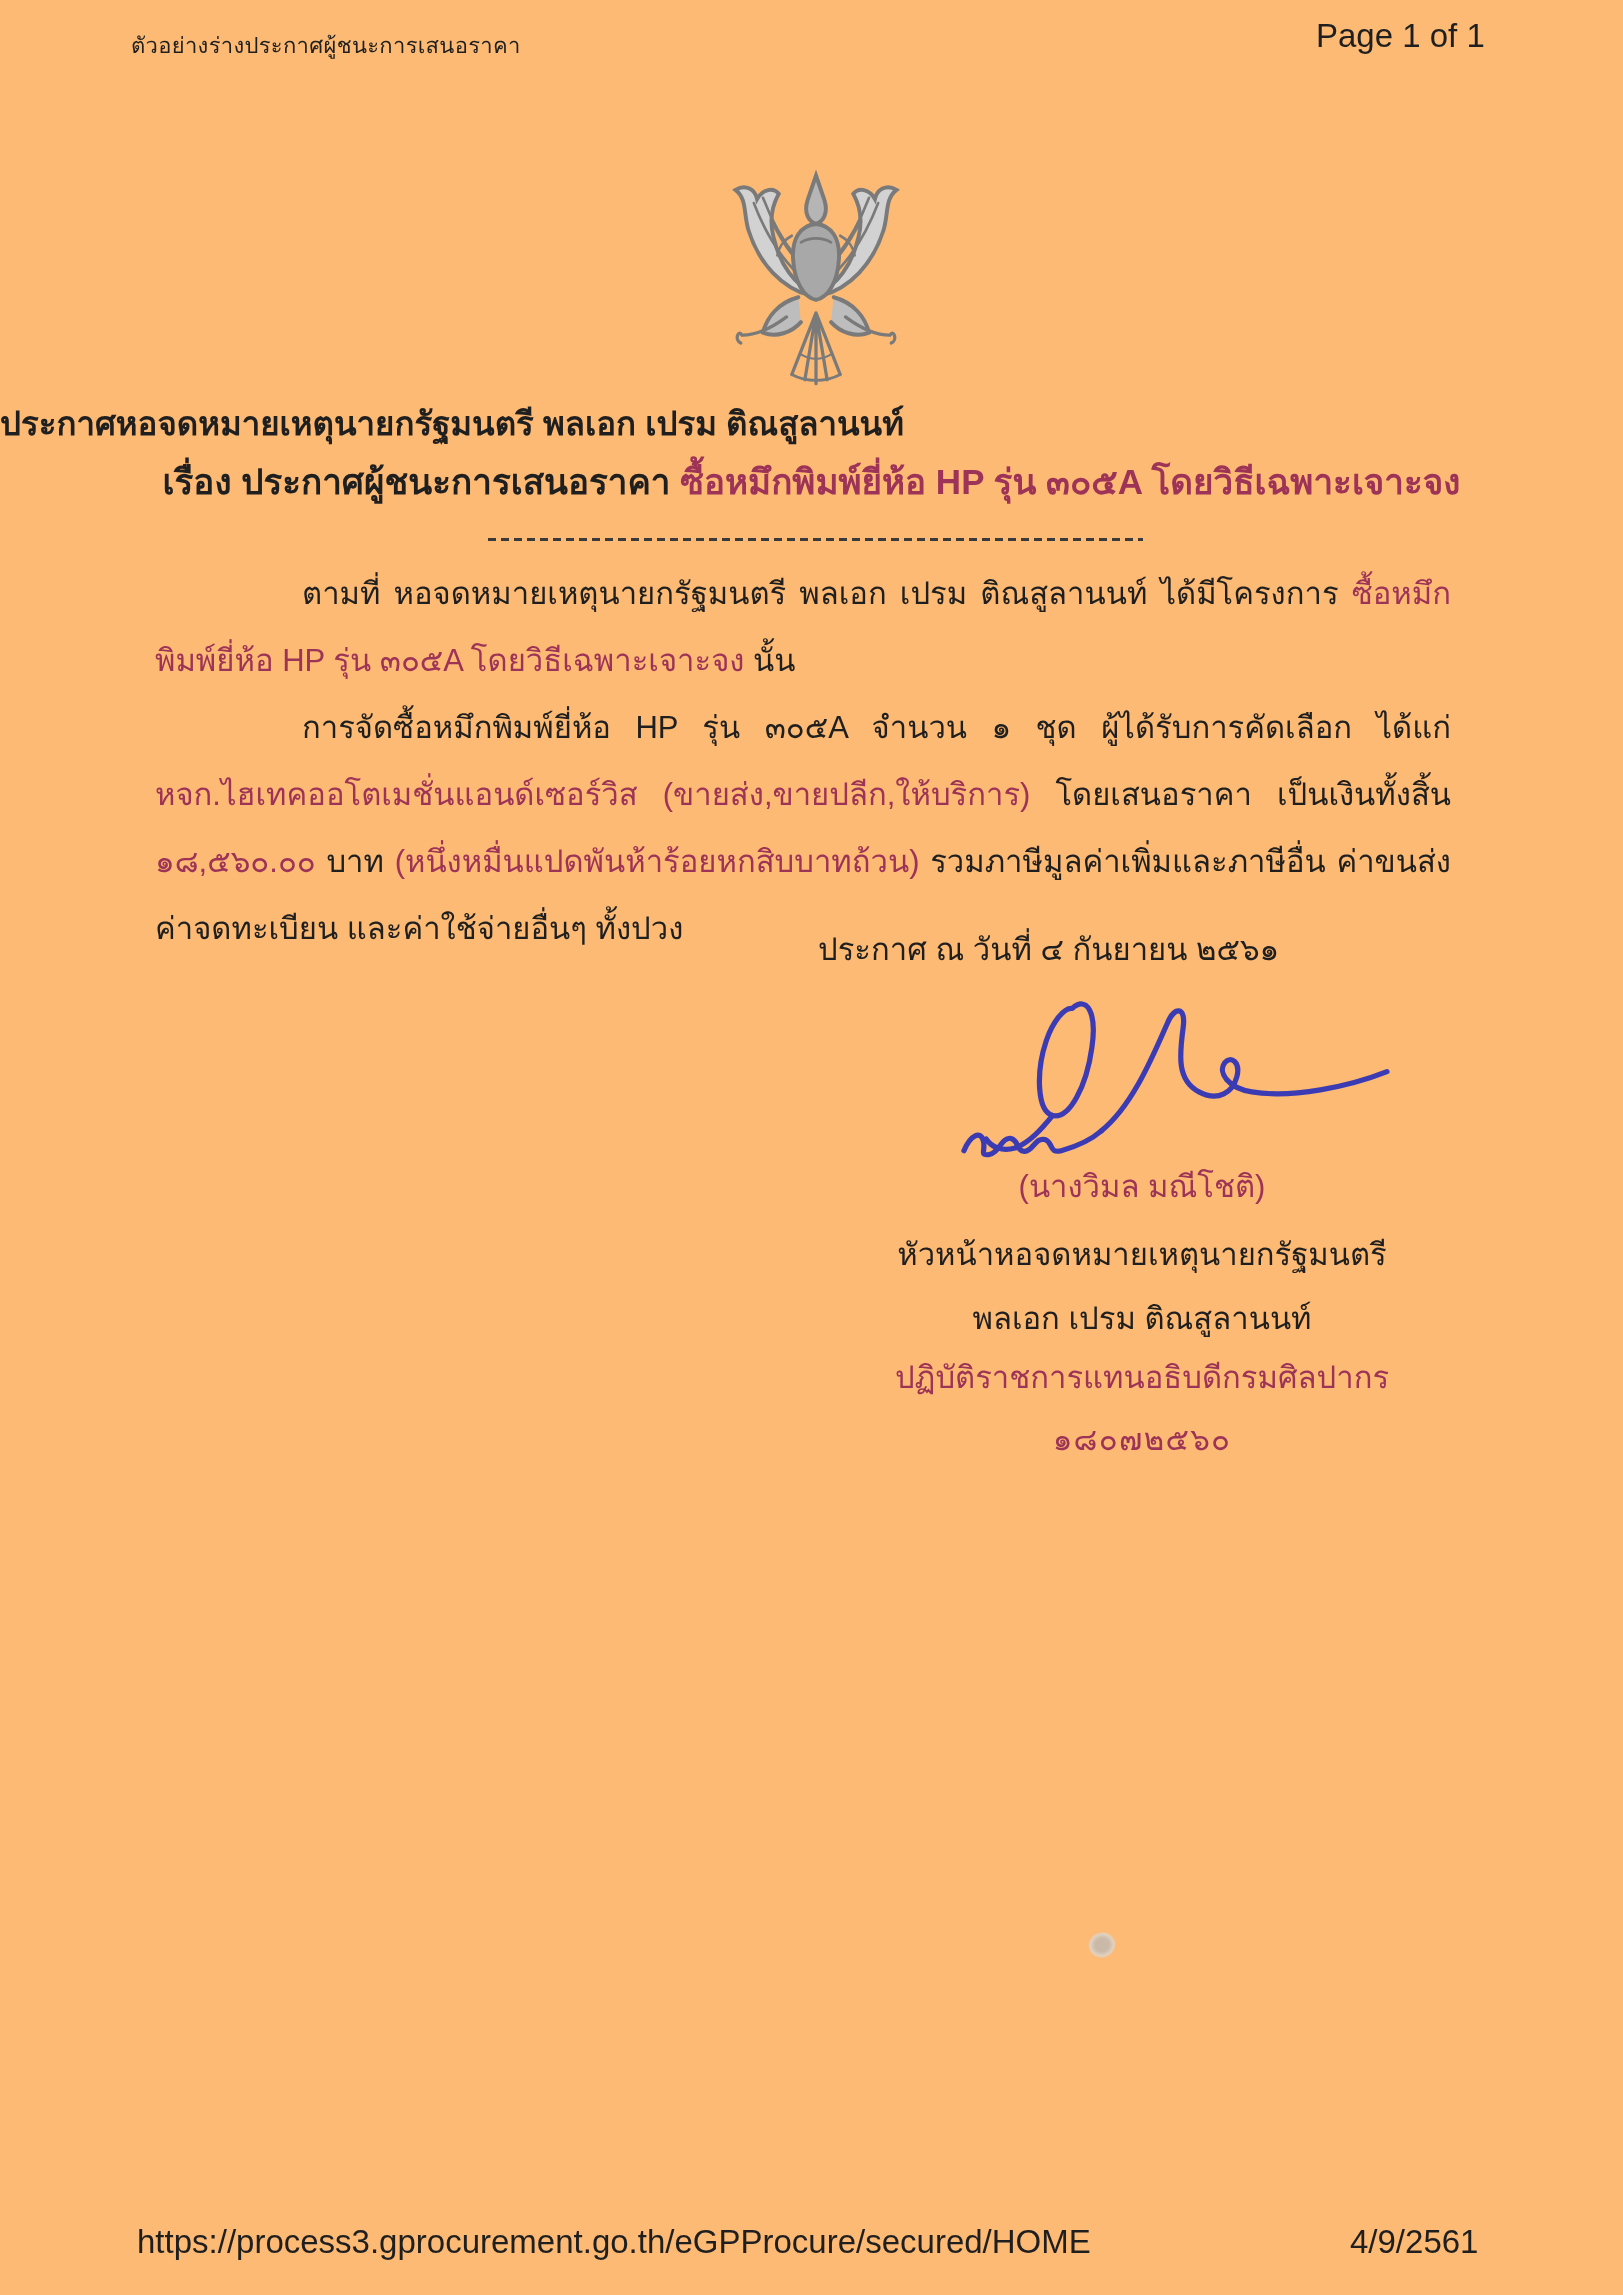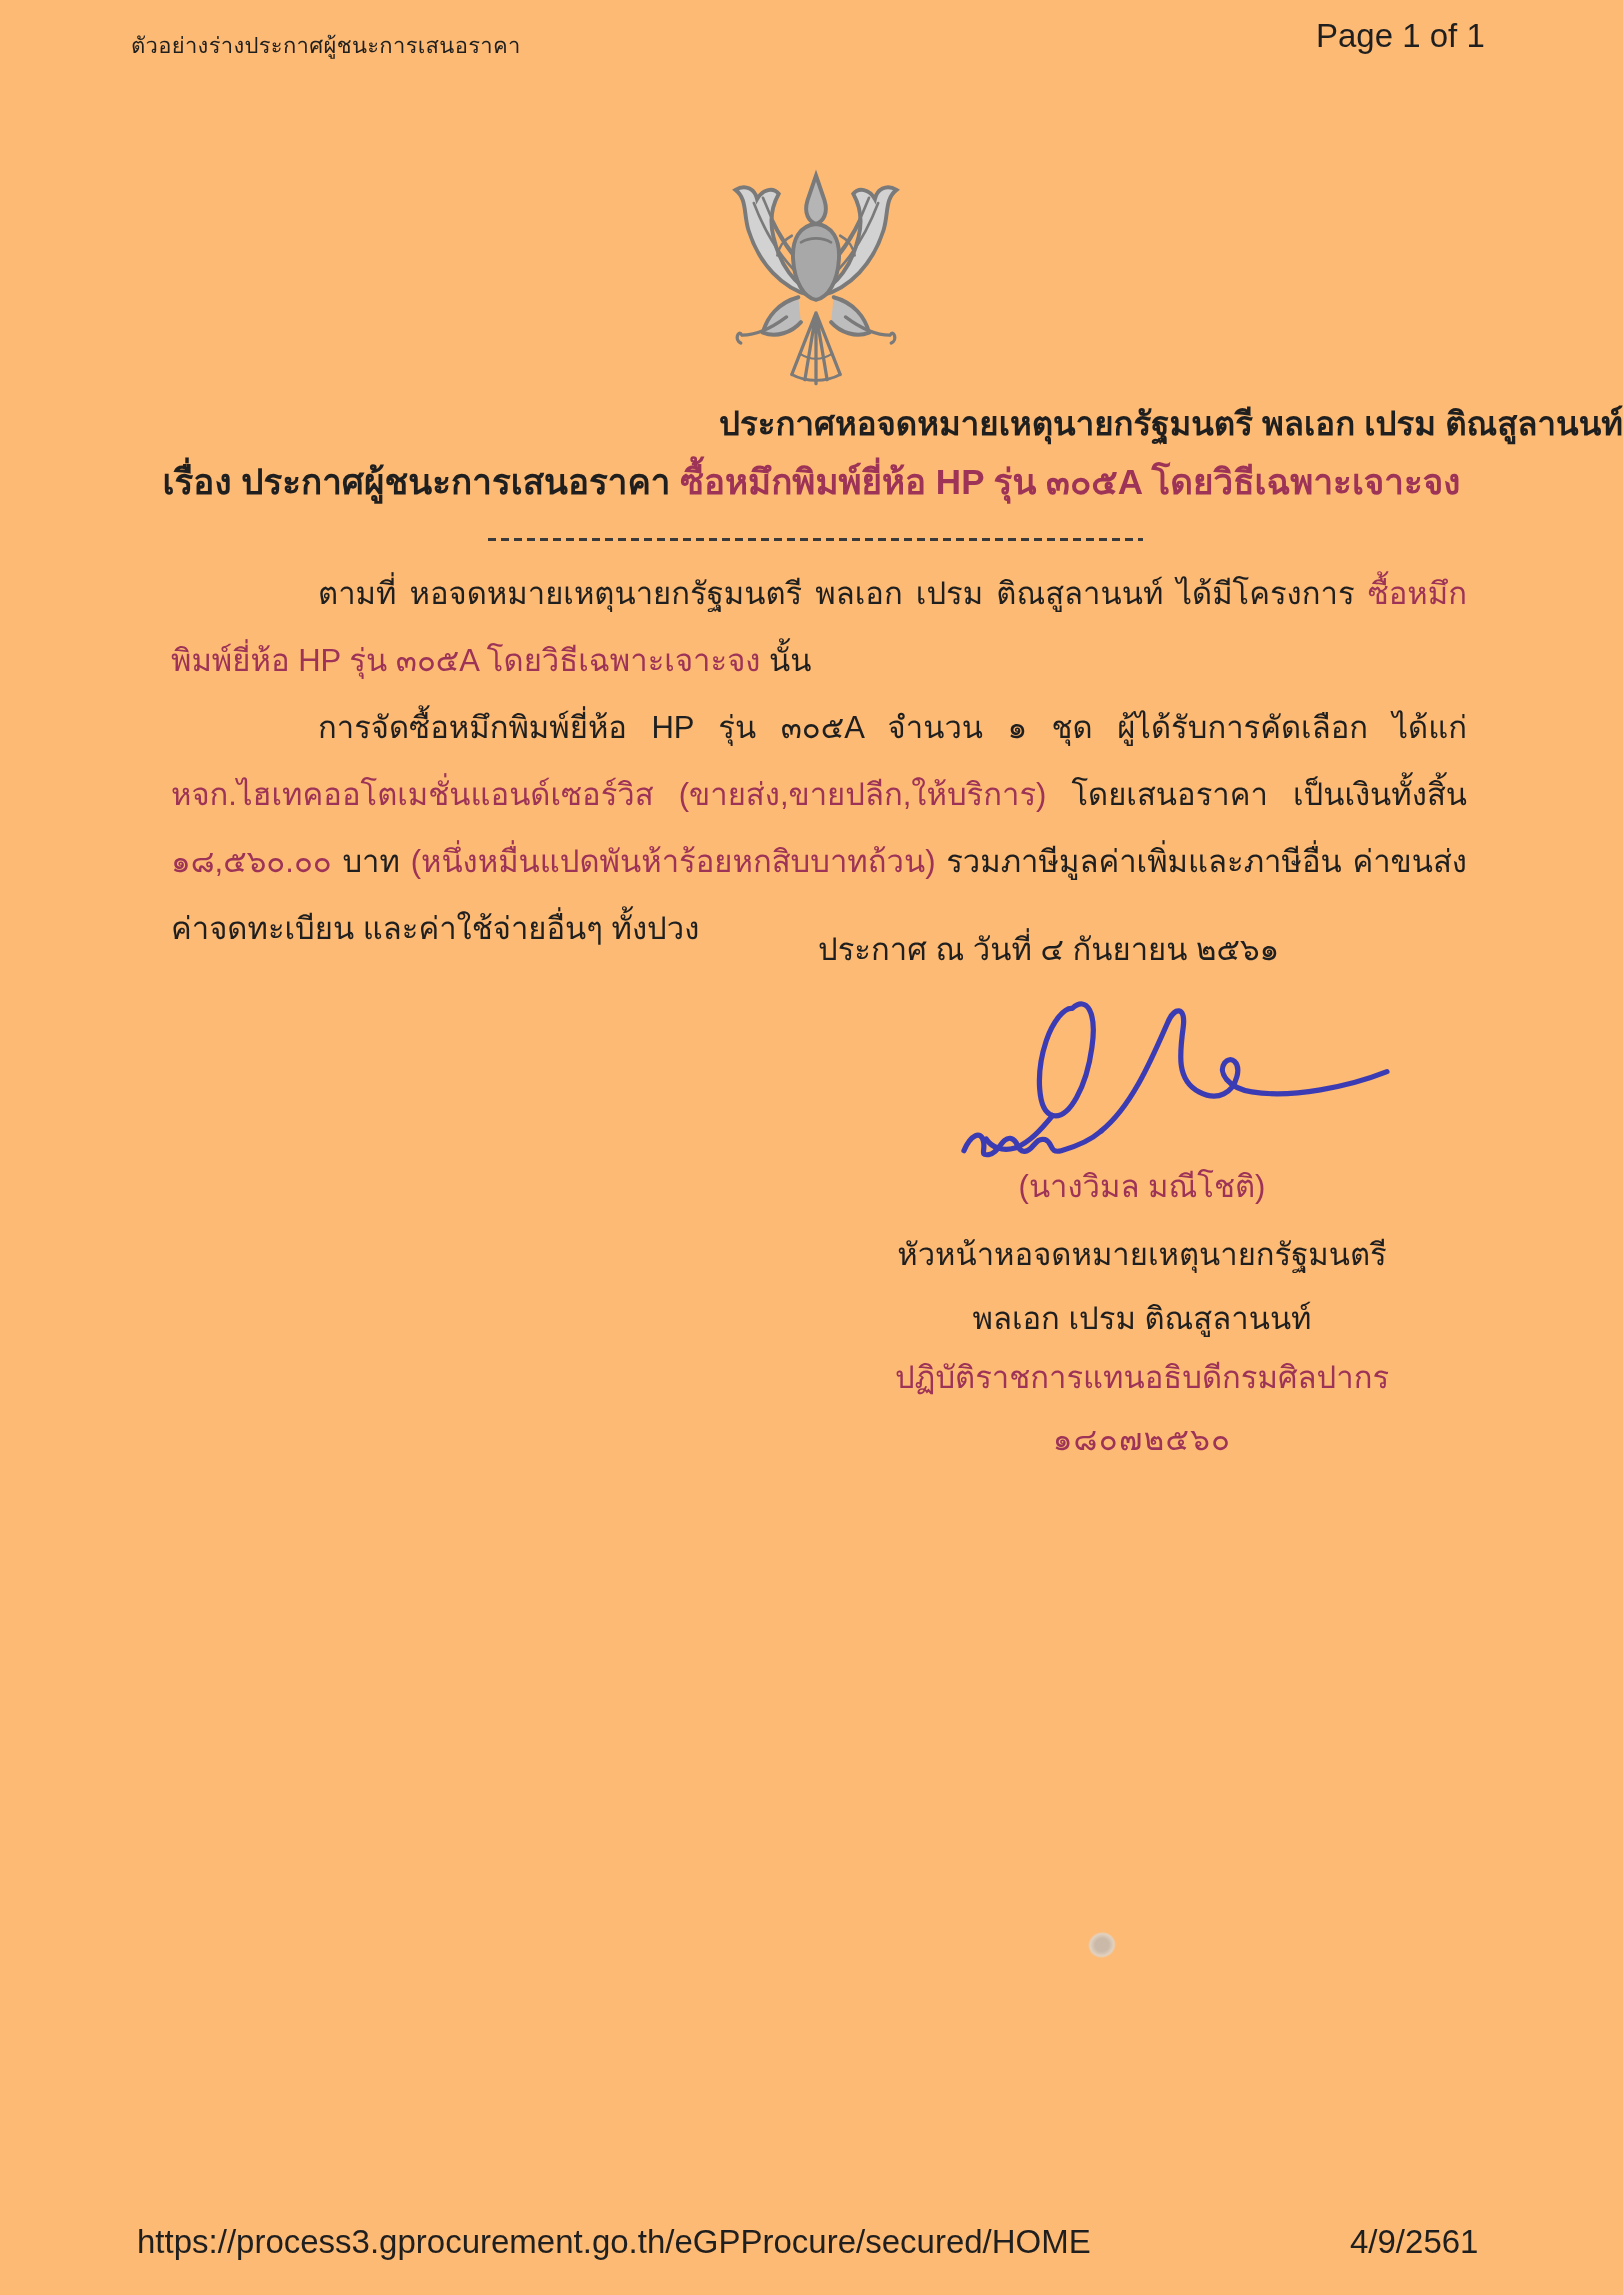--- a/index.html
+++ b/index.html
@@ -11,25 +11,25 @@
     color:#1f1f1f;
     overflow:hidden;
   }
   .serif{font-family:Liberation Sans, sans-serif;}
   .abs{position:absolute;}
   .ink{color:#1f1f1f;}
   .red{color:#9d3357;}
   .header-left{top:27.5px;left:131px;font-size:22px;letter-spacing:0.3px;}
   .header-right{top:17px;left:1316px;font-size:33px;}
   .emblem{top:157px;left:708px;width:216px;height:236px;}
-  .title1{top:397px;left:0;width:1623px;text-align:right;font-size:33px;font-weight:600;}
+  .title1{top:397px;left:0;width:1623px;text-align:left;font-size:33px;font-weight:600;}
   .title2{top:454px;left:0;width:1623px;text-align:center;font-size:35px;font-weight:600;}
   .divider{top:538px;left:488px;width:655px;height:3.3px;
     background:repeating-linear-gradient(90deg,#3a3a3a 0 7.9px,transparent 7.9px 13px);}
-  .bodytext{top:560px;left:155px;width:1296px;font-size:31px;line-height:67px;text-align:justify;margin-left:16px;}
+  .bodytext{top:560px;left:155px;width:1296px;font-size:31px;line-height:67px;text-align:justify;}
   .bodytext p{margin:0;text-indent:147px;}
   .dateline{top:924px;left:818px;font-size:31px;}
   .signature{top:994px;left:936px;width:458px;height:173px;}
   .signer{left:913px;width:458px;text-align:center;font-size:31px;}
   .signer-name{top:1129px;margin-top:32px;}
   .signer-title1{top:1229px;left:880px;width:524px;}
   .signer-title2{top:1293px;}
   .signer-acting{top:1352px;left:880px;width:524px;}
   .signer-number{top:1414px;letter-spacing:1.3px;}
   .smudge{top:1932px;left:1088px;width:27.5px;height:26px;

